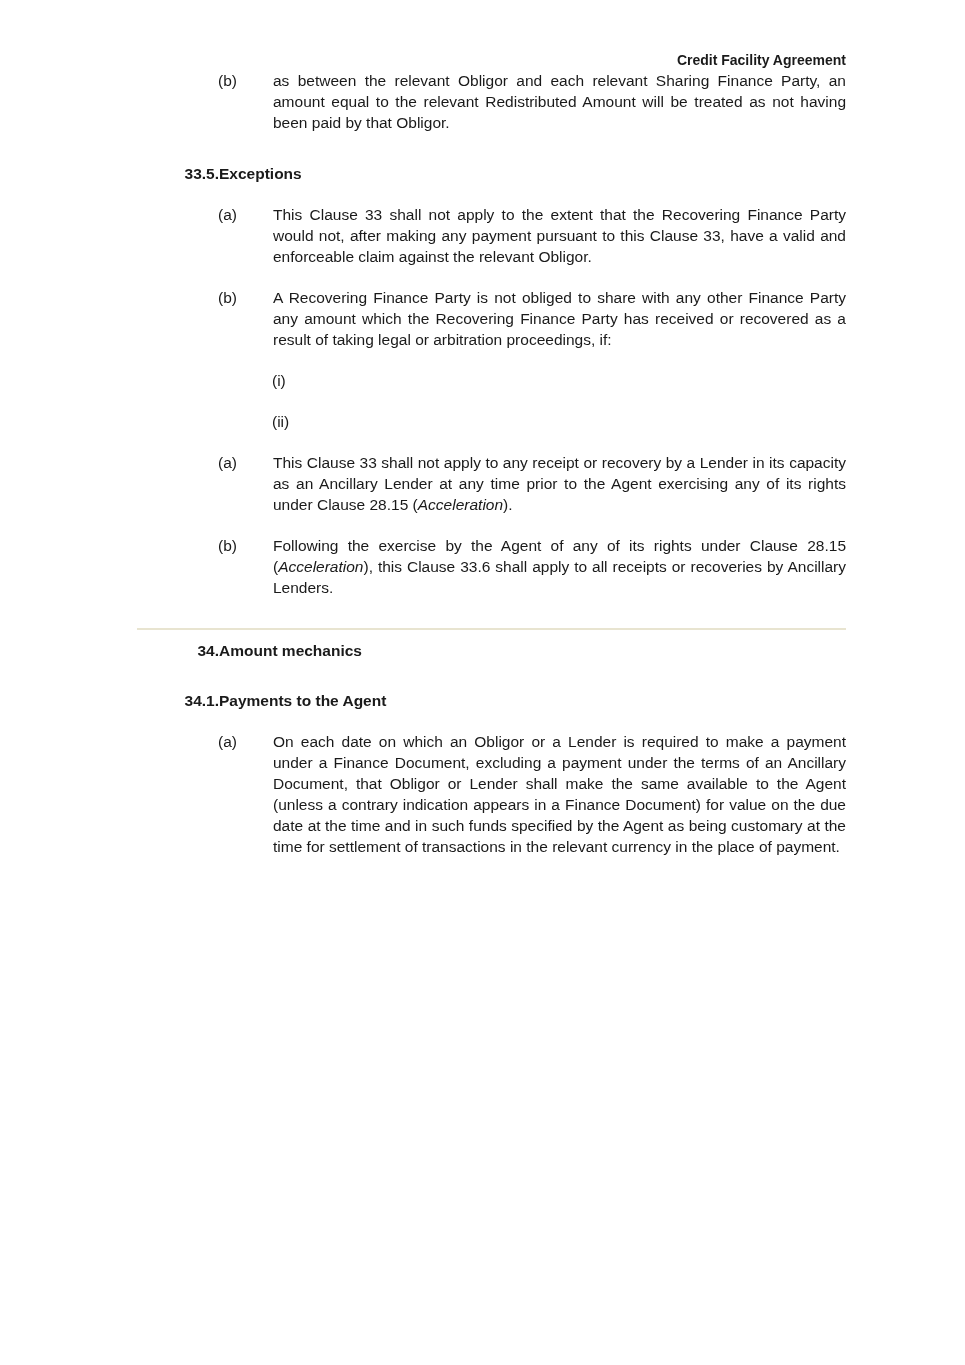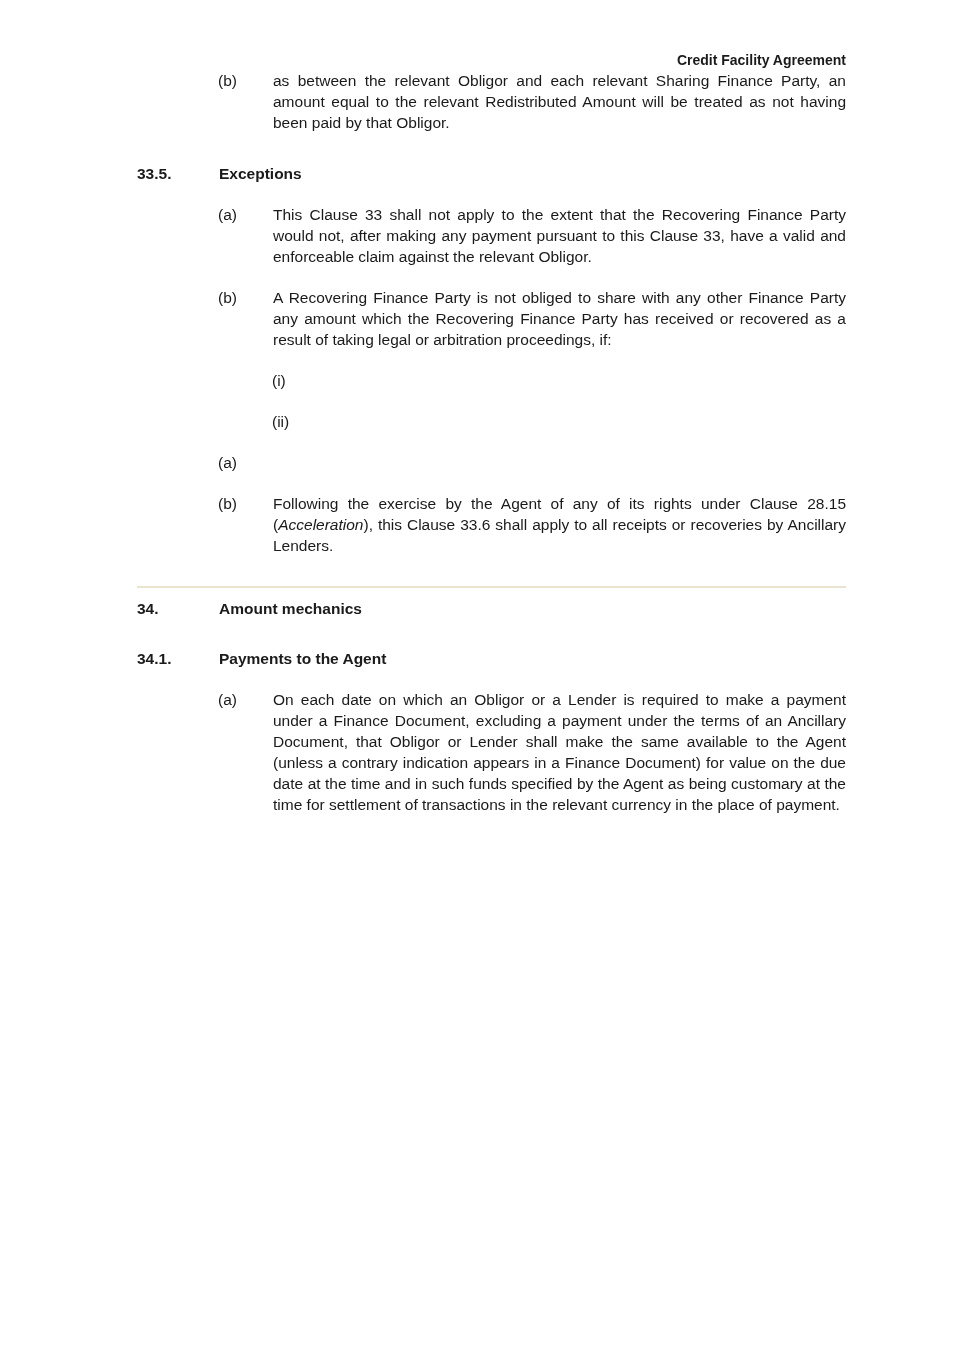--- a/index.html
+++ b/index.html
@@ -45,20 +45,21 @@
   .item.level-i>.marker{flex:0 0 32px;}
   .item>.body{
     flex:1 1 auto;
     text-align:justify;
   }
   .heading{
     display:flex;
     font-weight:700;
     margin-top:30px;
     margin-bottom:20px;
+    text-align:right;
   }
   .heading>.sec-num{flex:0 0 82px;}
   .heading.after-divider{margin-top:10px;}
   .heading.sub{margin-top:29px;}
   .divider{
     height:2px;
     background:var(--divider);
     margin-top:30px;
     margin-bottom:10px;
     border:none;
@@ -106,20 +107,21 @@
     <span class="marker">(i)</span>
   </div>
 
   <div class="item level-i">
     <span class="marker">(ii)</span>
   </div>
 
 
   <div class="item level-a">
     <span class="marker">(a)</span>
+    <div class="body"><span>This Clause 33 shall not apply to any receipt or recovery by a Lender in its capacity as an Ancillary Lender at any time prior to the Agent exercising any of its rights under Clause 28.15 (</span><span style="font-style: italic;">Acceleration</span><span>).</span></div>
   </div>
 
   <div class="item level-a">
     <span class="marker">(b)</span>
     <div class="body"><span>Following the exercise by the Agent of any of its rights under Clause 28.15 (</span><span style="font-style: italic;">Acceleration</span><span>), this Clause 33.6 shall apply to all receipts or recoveries by Ancillary Lenders.</span></div>
   </div>
 
   <hr class="divider">
 
   <div class="heading after-divider">

